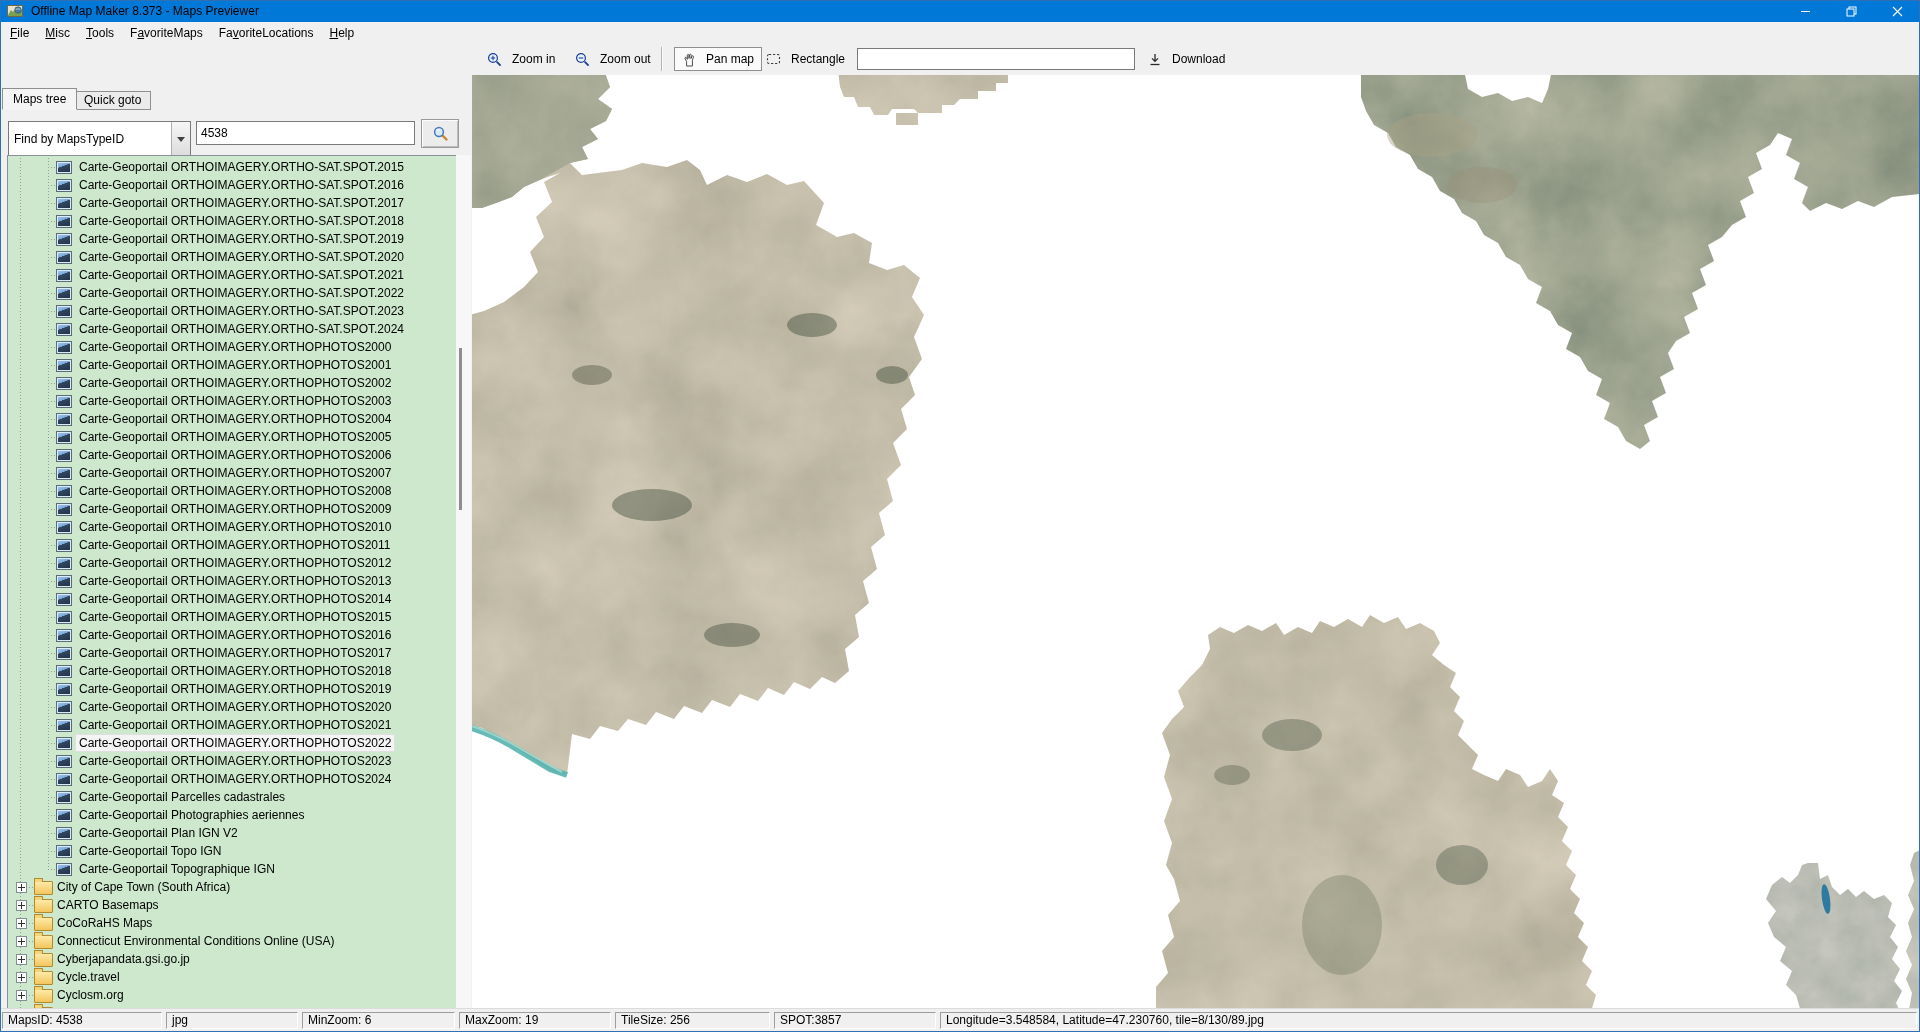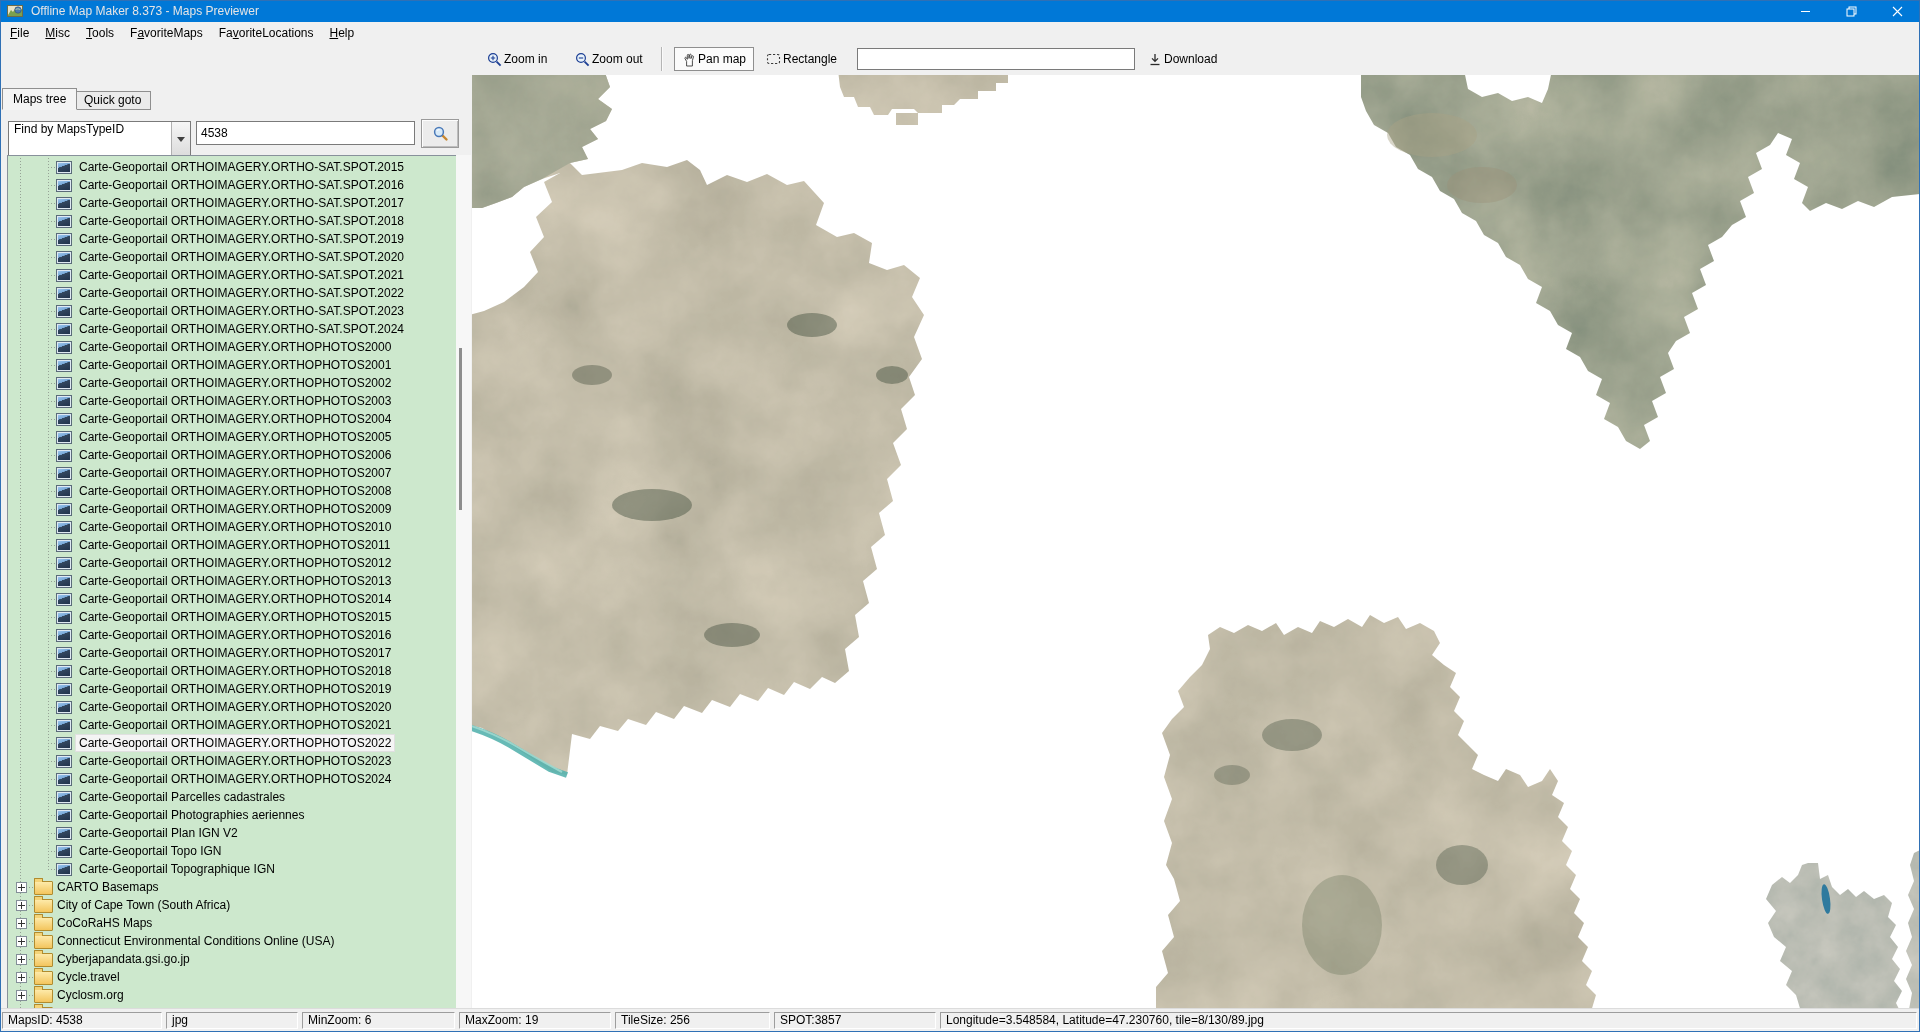--- a/index.html
+++ b/index.html
@@ -5,38 +5,38 @@
   html,body{margin:0;padding:0}
   body{
     width:1920px;height:1032px;position:relative;overflow:hidden;
     background:#f0f0f0;
     font-family:"Liberation Sans",sans-serif;font-size:12px;color:#000;
     -webkit-font-smoothing:antialiased;
   }
   .frame{position:absolute;inset:0;border:1px solid #2f70b5;pointer-events:none;z-index:99}
 
   
-  .titlebar{position:absolute;left:0;top:0;width:1920px;height:22px;background:#0078d7;color:#e5e5e5;display:flex;align-items:center;z-index:10}
+  .titlebar{position:absolute;left:0;top:0;width:1920px;height:22px;background:#0078d7;color:#000000;display:flex;align-items:center;z-index:10}
   .app-icon{width:16px;height:16px;margin:0 8px 0 7px;flex:0 0 auto}
   .title-text{font-size:12px;white-space:nowrap}
   .win-controls{position:absolute;right:0;top:0;height:22px;display:flex}
   .win-btn{width:46px;height:22px;display:flex;align-items:center;justify-content:center}
 
   
   .menubar{position:absolute;left:0;top:22px;width:1784px;height:21px;background:#f0f0f0;display:flex;align-items:center;padding-left:2px;box-sizing:border-box}
   .menu-item{padding:2px 8px;white-space:nowrap}
   .menu-item u{text-decoration:underline}
 
   
   .left-panel{position:absolute;left:0;top:43px;width:472px;height:965px;background:#f0f0f0}
   .tab{position:absolute;background:#efefef;border:1px solid #8f8f8f;font-size:12px;white-space:nowrap;box-sizing:border-box}
   .tab.active{left:2px;top:45px;height:22px;line-height:20px;padding:0 10px;background:#f4f4f4;border-bottom-color:#f4f4f4;z-index:2}
   .tab.inactive{top:48px;height:19px;line-height:17px;padding:0 9px;background:#ebebeb}
 
-  .combo{position:absolute;left:8px;top:78px;width:183px;height:36px;background:#fff;border:1px solid #7a7a7a;box-sizing:border-box;display:flex;align-items:flex-start}
+  .combo{position:absolute;left:8px;top:78px;width:183px;height:36px;background:#fff;border:1px solid #7a7a7a;box-sizing:border-box;display:flex;align-items:center}
   .combo-text{flex:1;padding:0 5px;white-space:nowrap;overflow:hidden}
   .combo-btn{width:18px;height:100%;background:linear-gradient(#f6f6f6,#dcdcdc);border-left:1px solid #b0b0b0;display:flex;align-items:center;justify-content:center}
   .combo-arrow{width:0;height:0;border:4px solid transparent;border-top:5px solid #404040;margin-top:5px}
 
   .search-input{position:absolute;left:196px;top:78px;width:219px;height:24px;border:1px solid #7a7a7a;box-sizing:border-box;font-family:"Liberation Sans",sans-serif;font-size:12px;padding:0 4px;background:#fff}
   .search-btn{position:absolute;left:421px;top:76px;width:38px;height:29px;background:#ececec;border:1px solid #9a9a9a;box-shadow:inset 1px 1px 0 #fdfdfd,inset -1px -1px 0 #bdbdbd;display:flex;align-items:center;justify-content:center;box-sizing:border-box}
 
   
   .tree{position:absolute;left:7px;top:112px;width:450px;height:884px;background:#cde8cd;border:1px solid #88919b;box-sizing:border-box;overflow:hidden}
   .tree-inner{position:absolute;left:0;top:2px;right:0}
@@ -55,21 +55,21 @@
   .ficon::before{content:"";position:absolute;left:-1px;top:-4px;width:7px;height:3px;background:#f4d478;border:1px solid #b08b2e;border-bottom:none;border-radius:1px 1px 0 0}
   .plus{position:absolute;left:8px;top:4px;width:9px;height:9px;background:#fff;border:1px solid #848f98;box-sizing:content-box}
   .plus i{position:absolute;left:1px;top:4px;width:7px;height:1px;background:#333}
   .plus b{position:absolute;left:4px;top:1px;width:1px;height:7px;background:#333}
 
   .vscroll{position:absolute;left:456px;top:112px;width:15px;height:884px;background:#f7f7f7}
   .vthumb{position:absolute;left:3px;top:193px;width:3px;height:162px;background:#8e8e8e}
 
   
   .toolbar{position:absolute;left:472px;top:43px;width:1448px;height:32px;background:#f0f0f0}
-  .tbtn{position:absolute;top:4px;height:24px;display:flex;align-items:center;gap:2px;padding:0 7px;white-space:nowrap}
+  .tbtn{position:absolute;top:4px;height:24px;display:flex;align-items:center;gap:10px;padding:0 7px;white-space:nowrap}
   .tbtn svg{flex:0 0 auto}
   #tb-zoomin{left:8px}
   #tb-zoomout{left:96px}
   .tsep{position:absolute;left:189px;top:4px;width:1px;height:24px;background:#b5b5b5;box-shadow:1px 0 0 #fafafa}
   #tb-pan{left:202px;border:1px solid #8f8f8f;background:#fbfbfb;box-sizing:border-box}
   #tb-rect{left:287px}
   .tb-input{position:absolute;left:385px;top:5px;width:278px;height:22px;border:1px solid #7a7a7a;box-sizing:border-box;background:#fff;font-family:"Liberation Sans",sans-serif;font-size:12px;padding:0 4px}
   #tb-download{left:669px}
 
   
@@ -184,25 +184,25 @@
         <div class="row leaf"><span class="licon"></span><span class="label">Carte-Geoportail ORTHOIMAGERY.ORTHOPHOTOS2023</span></div>
         <div class="row leaf"><span class="licon"></span><span class="label">Carte-Geoportail ORTHOIMAGERY.ORTHOPHOTOS2024</span></div>
         <div class="row leaf"><span class="licon"></span><span class="label">Carte-Geoportail Parcelles cadastrales</span></div>
         <div class="row leaf"><span class="licon"></span><span class="label">Carte-Geoportail Photographies aeriennes</span></div>
         <div class="row leaf"><span class="licon"></span><span class="label">Carte-Geoportail Plan IGN V2</span></div>
         <div class="row leaf"><span class="licon"></span><span class="label">Carte-Geoportail Topo IGN</span></div>
         <div class="row leaf"><span class="licon"></span><span class="label">Carte-Geoportail Topographique IGN</span></div>
         <div class="row folder"><span class="plus">
             <i></i>
             <b></b>
+          </span><span class="ficon"></span><span class="label">City of Cape Town (South Africa)</span></div>
+        <div class="row folder"><span class="plus">
+            <i></i>
+            <b></b>
           </span><span class="ficon"></span><span class="label">CARTO Basemaps</span></div>
-        <div class="row folder"><span class="plus">
-            <i></i>
-            <b></b>
-          </span><span class="ficon"></span><span class="label">City of Cape Town (South Africa)</span></div>
         <div class="row folder"><span class="plus">
             <i></i>
             <b></b>
           </span><span class="ficon"></span><span class="label">CoCoRaHS Maps</span></div>
         <div class="row folder"><span class="plus">
             <i></i>
             <b></b>
           </span><span class="ficon"></span><span class="label">Connecticut Environmental Conditions Online (USA)</span></div>
         <div class="row folder"><span class="plus">
             <i></i>

